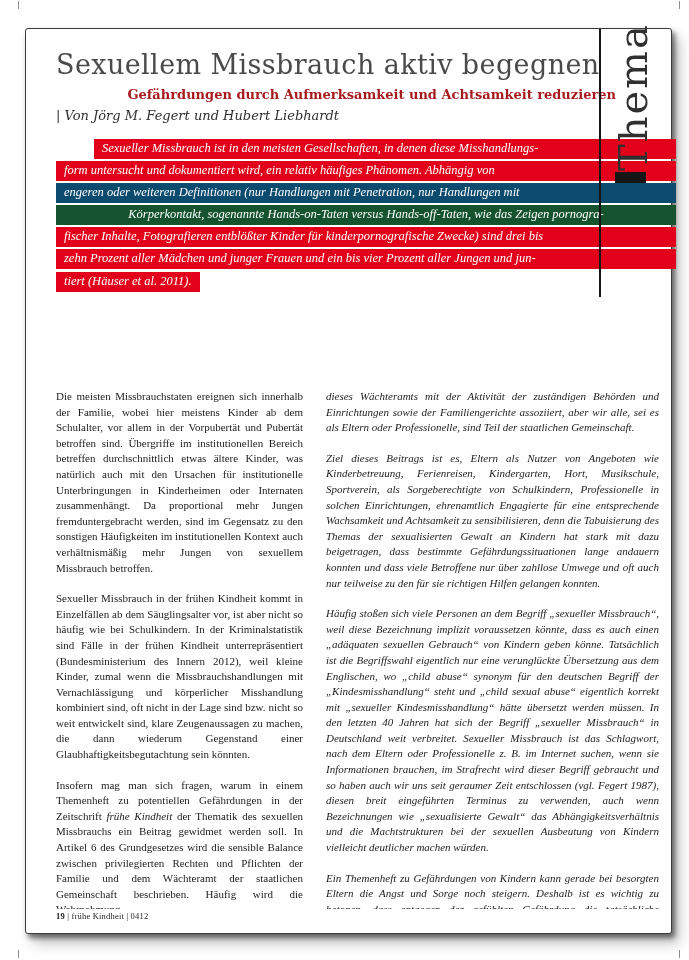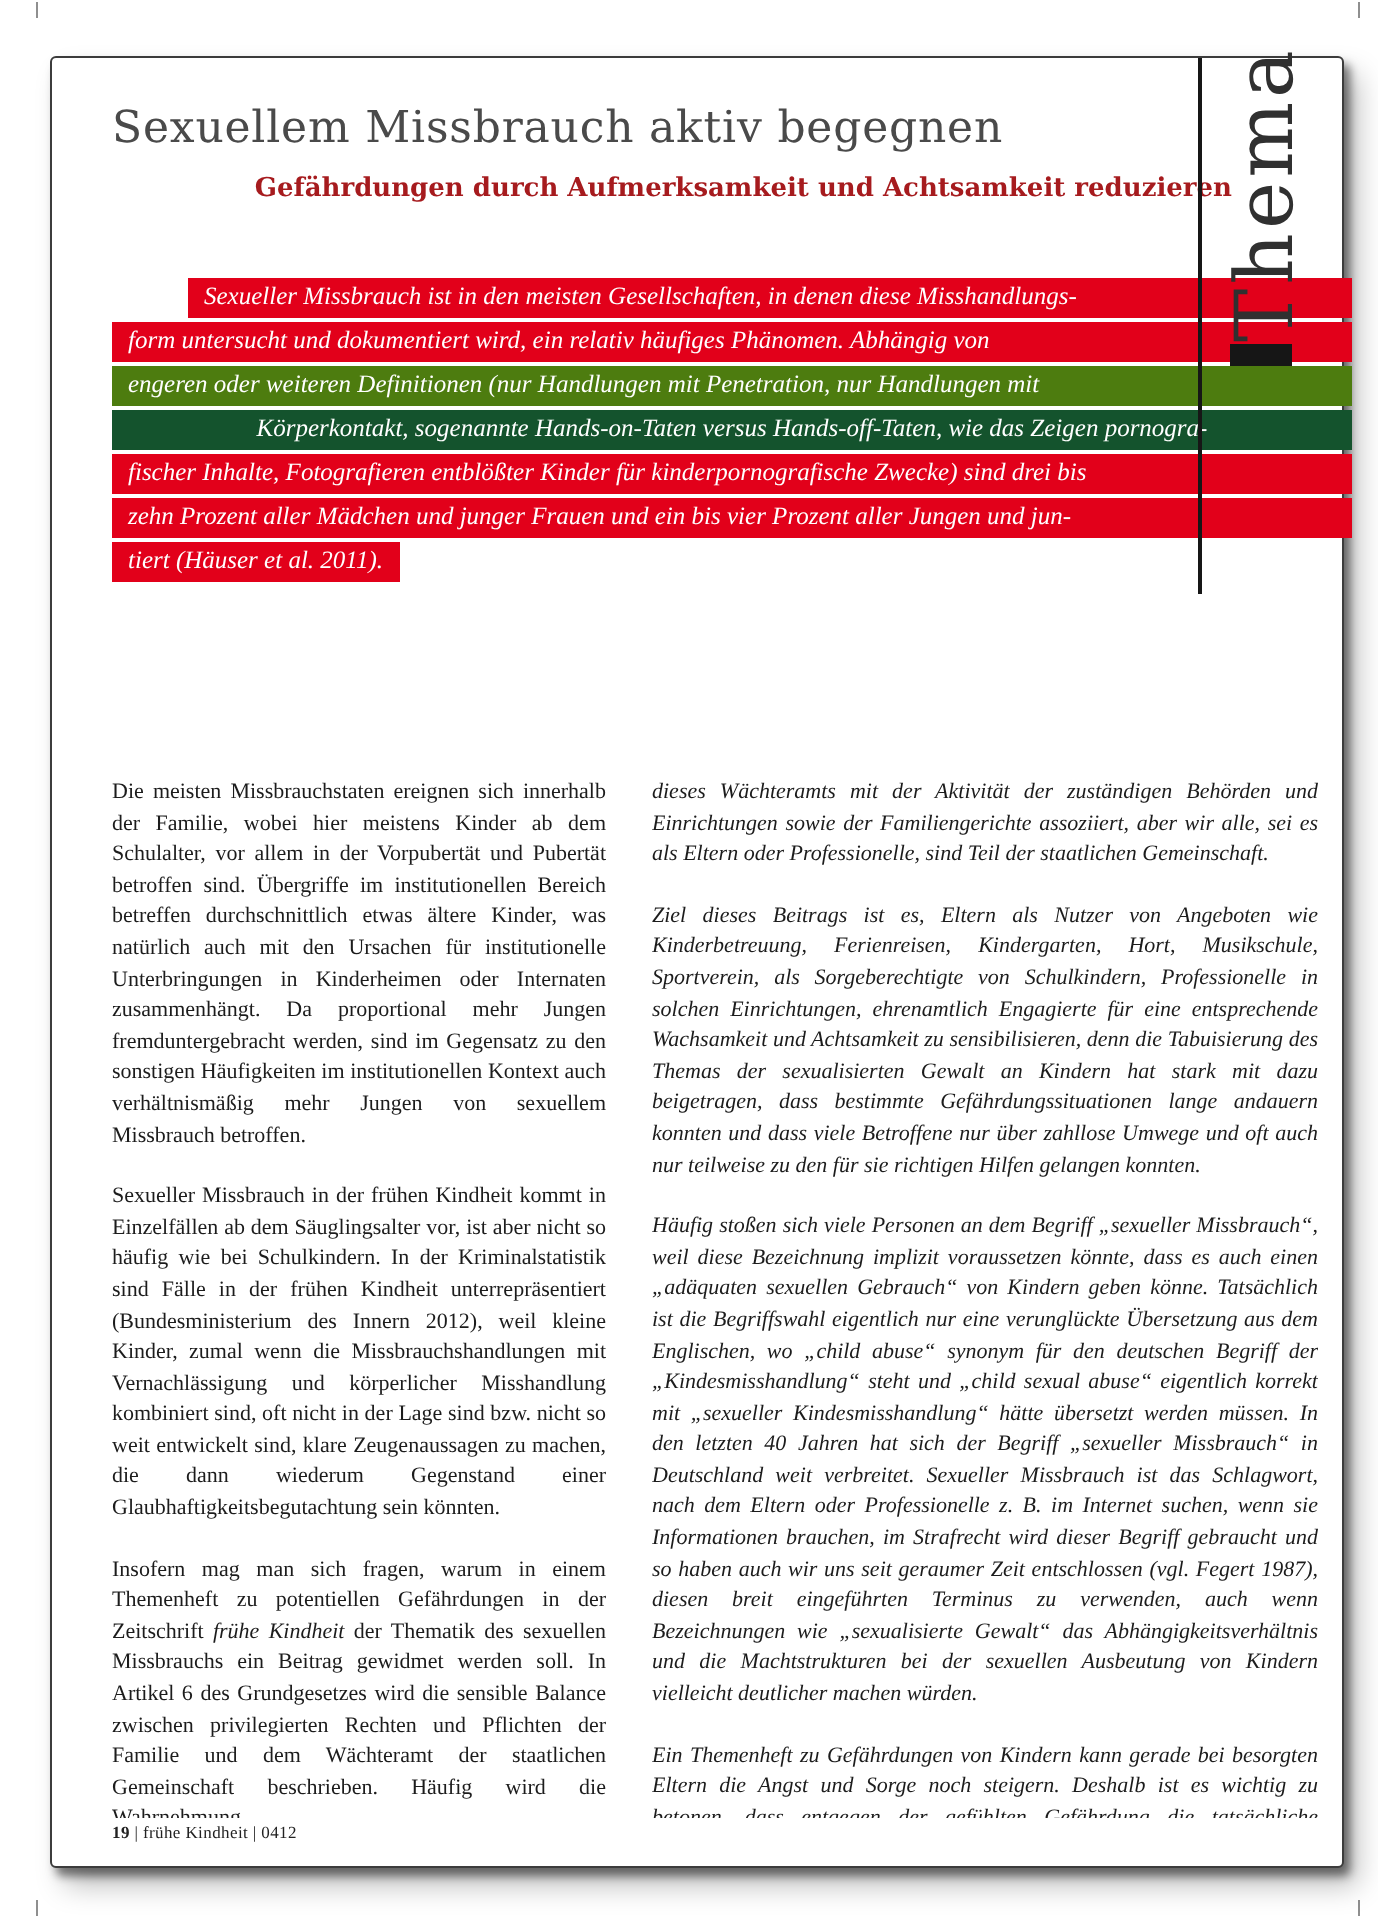--- a/index.html
+++ b/index.html
@@ -8,21 +8,21 @@
     font-family:"Liberation Serif",serif;overflow:hidden;
   }
   .crop{position:absolute;background:#8f8f8f;}
   .page{
     position:absolute;left:25px;top:28px;width:645px;height:904px;
     background:#ffffff;border:1px solid #3c3c3c;border-radius:3px;
     box-shadow:3px 4px 5px rgba(0,0,0,.5), 7px 9px 14px rgba(0,0,0,.25);
   }
   .title{
     position:absolute;left:30px;top:20px;width:560px;
-    font-family:"DejaVu Serif",serif;font-size:22px;line-height:32px;
+    font-family:"DejaVu Serif",serif;font-size:27px;line-height:32px;
     color:#4a4a4a;letter-spacing:.4px;white-space:nowrap;
   }
   .subtitle{
     position:absolute;left:30px;top:58px;width:560px;
     font-family:"DejaVu Serif",serif;font-weight:bold;font-size:13px;
     color:#a61b1e;white-space:nowrap;text-align:right;
   }
   .byline{
     position:absolute;left:30px;top:79px;width:400px;
     font-family:"DejaVu Serif",serif;font-style:italic;font-size:13px;color:#2e2e2e;
@@ -63,30 +63,31 @@
 
 <div class="crop" style="left:18px;top:1px;width:1px;height:8px;"></div>
 <div class="crop" style="left:679px;top:1px;width:1px;height:8px;"></div>
 <div class="crop" style="left:18px;top:950px;width:1px;height:8px;"></div>
 <div class="crop" style="left:679px;top:950px;width:1px;height:8px;"></div>
 
 <div class="page">
 
   <div class="title">Sexuellem Missbrauch aktiv begegnen</div>
   <div class="subtitle" style="color: rgb(166, 27, 30);">Gefährdungen durch Aufmerksamkeit und Achtsamkeit reduzieren</div>
+  <div class="byline">| Von Jörg M. Fegert und Hubert Liebhardt</div>
 
   <div class="abstract">
       <div class="line first">
         <span class="hl" style="background: rgb(226, 0, 26);">Sexueller Missbrauch ist in den meisten Gesellschaften, in denen diese Misshandlungs-</span>
       </div>
       <div class="line">
         <span class="hl" style="background: rgb(226, 0, 26);">form untersucht und dokumentiert wird, ein relativ häufiges Phänomen. Abhängig von</span>
       </div>
       <div class="line">
-        <span class="hl" style="background: #4d7c0f;">engeren oder weiteren Definitionen (nur Handlungen mit Penetration, nur Handlungen mit</span>
+        <span class="hl" style="background: #0c4a6e;">engeren oder weiteren Definitionen (nur Handlungen mit Penetration, nur Handlungen mit</span>
       </div>
       <div class="line">
         <span class="hl" style="background: #14532d; text-align: center;">Körperkontakt, sogenannte Hands-on-Taten versus Hands-off-Taten, wie das Zeigen pornogra-</span>
       </div>
       <div class="line">
         <span class="hl" style="background: rgb(226, 0, 26);">fischer Inhalte, Fotografieren entblößter Kinder für kinderpornografische Zwecke) sind drei bis</span>
       </div>
       <div class="line">
         <span class="hl" style="background: rgb(226, 0, 26);">zehn Prozent aller Mädchen und junger Frauen und ein bis vier Prozent aller Jungen und jun-</span>
       </div>

